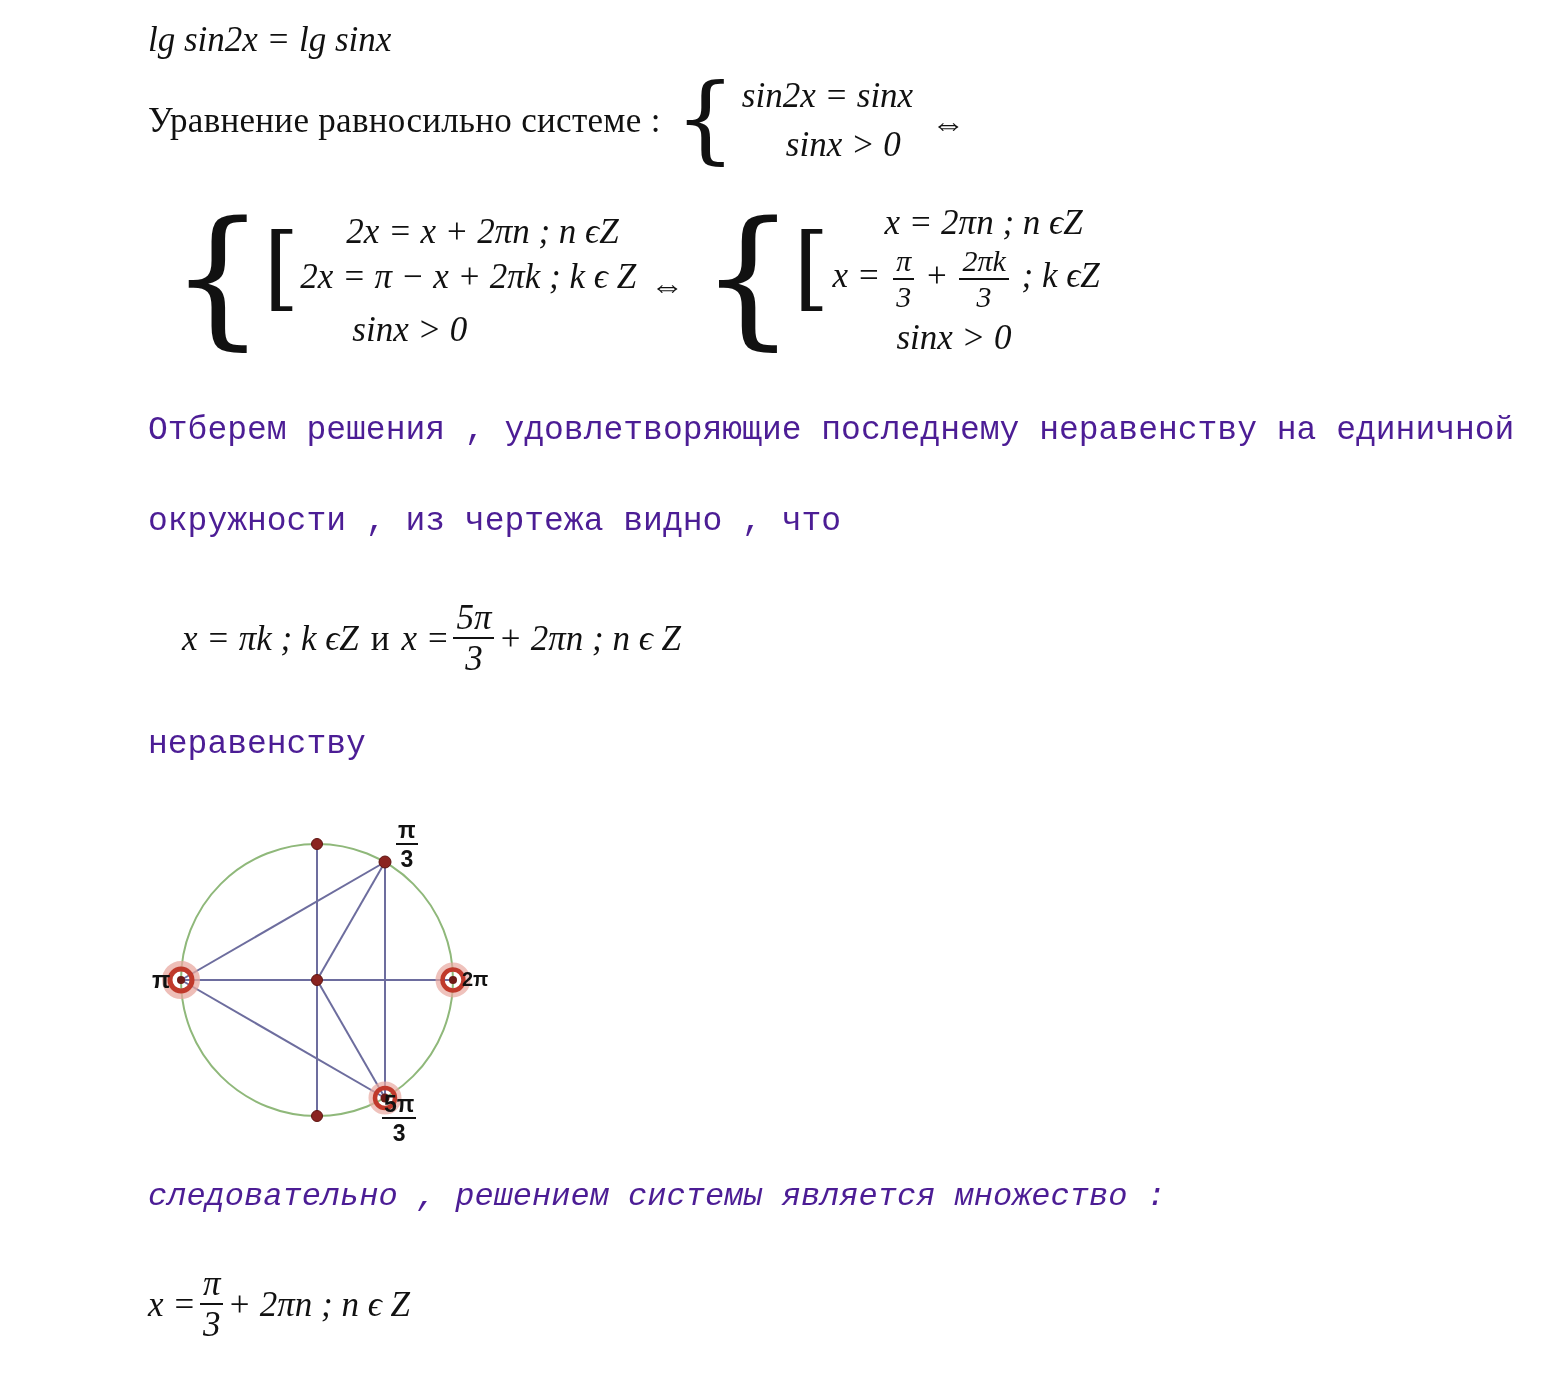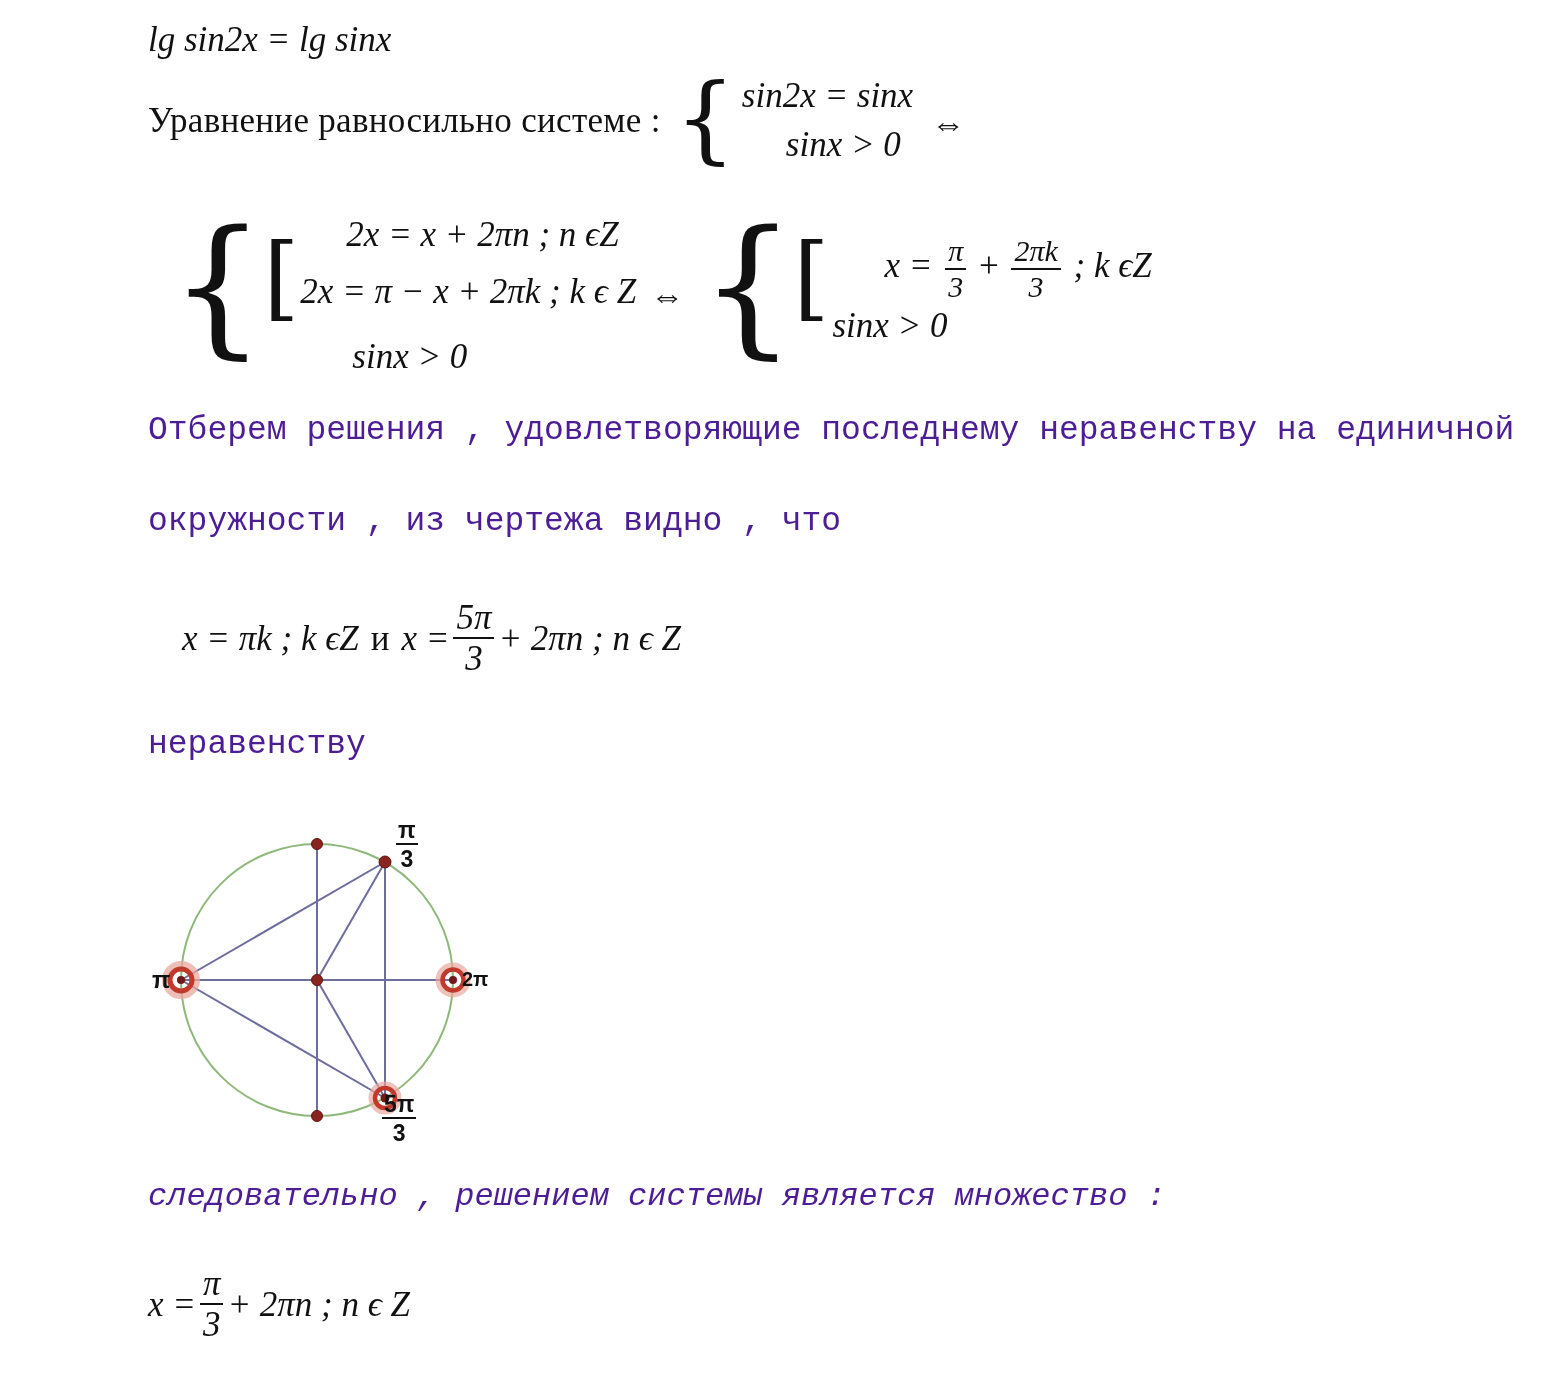--- a/index.html
+++ b/index.html
@@ -122,21 +122,21 @@
     margin-right: -2px;
     position: relative;
     top: -3px;
   }
   #sys-block .obrack {
     font-size: 92px;
     margin-right: 1px;
     position: relative;
     top: -12px;
   }
-  #sys-block .leftrows > div { padding-bottom: 10px; margin-top: 12px; }
+  #sys-block .leftrows > div { padding-bottom: 10px; }
   #sys-block .leftrows > div:nth-child(1) { padding-left: 46px; }
   #sys-block .leftrows > div:nth-child(3) {
     padding-left: 52px; padding-top: 8px; padding-bottom: 0;
   }
   #sys-block .iffmid {
     font-style: normal;
     font-size: 34px;
     margin: 0 16px 0 14px;
     position: relative;
     top: 6px;
@@ -226,20 +226,21 @@
     <span class="brack obrack">[</span>
     <span class="stack leftrows">
       <div>2x = x + 2πn ; n ϵZ</div>
       <div>2x = π − x + 2πk ; k ϵ Z</div>
       <div>sinx &gt; 0</div>
     </span>
     <span class="iffmid">⇔</span>
     <span class="brace obrace">{</span>
     <span class="brack obrack">[</span>
     <span class="stack rightrows">
+      <div>x =  2πn ; n ϵZ</div>
       <div>
         <span>x =</span>
         <span class="frac fsmall">
           <span class="num">π</span>
           <span class="den">3</span>
         </span>
         <span class="upr">+</span>
         <span class="frac fsmall">
           <span class="num">2πk</span>
           <span class="den">3</span>

